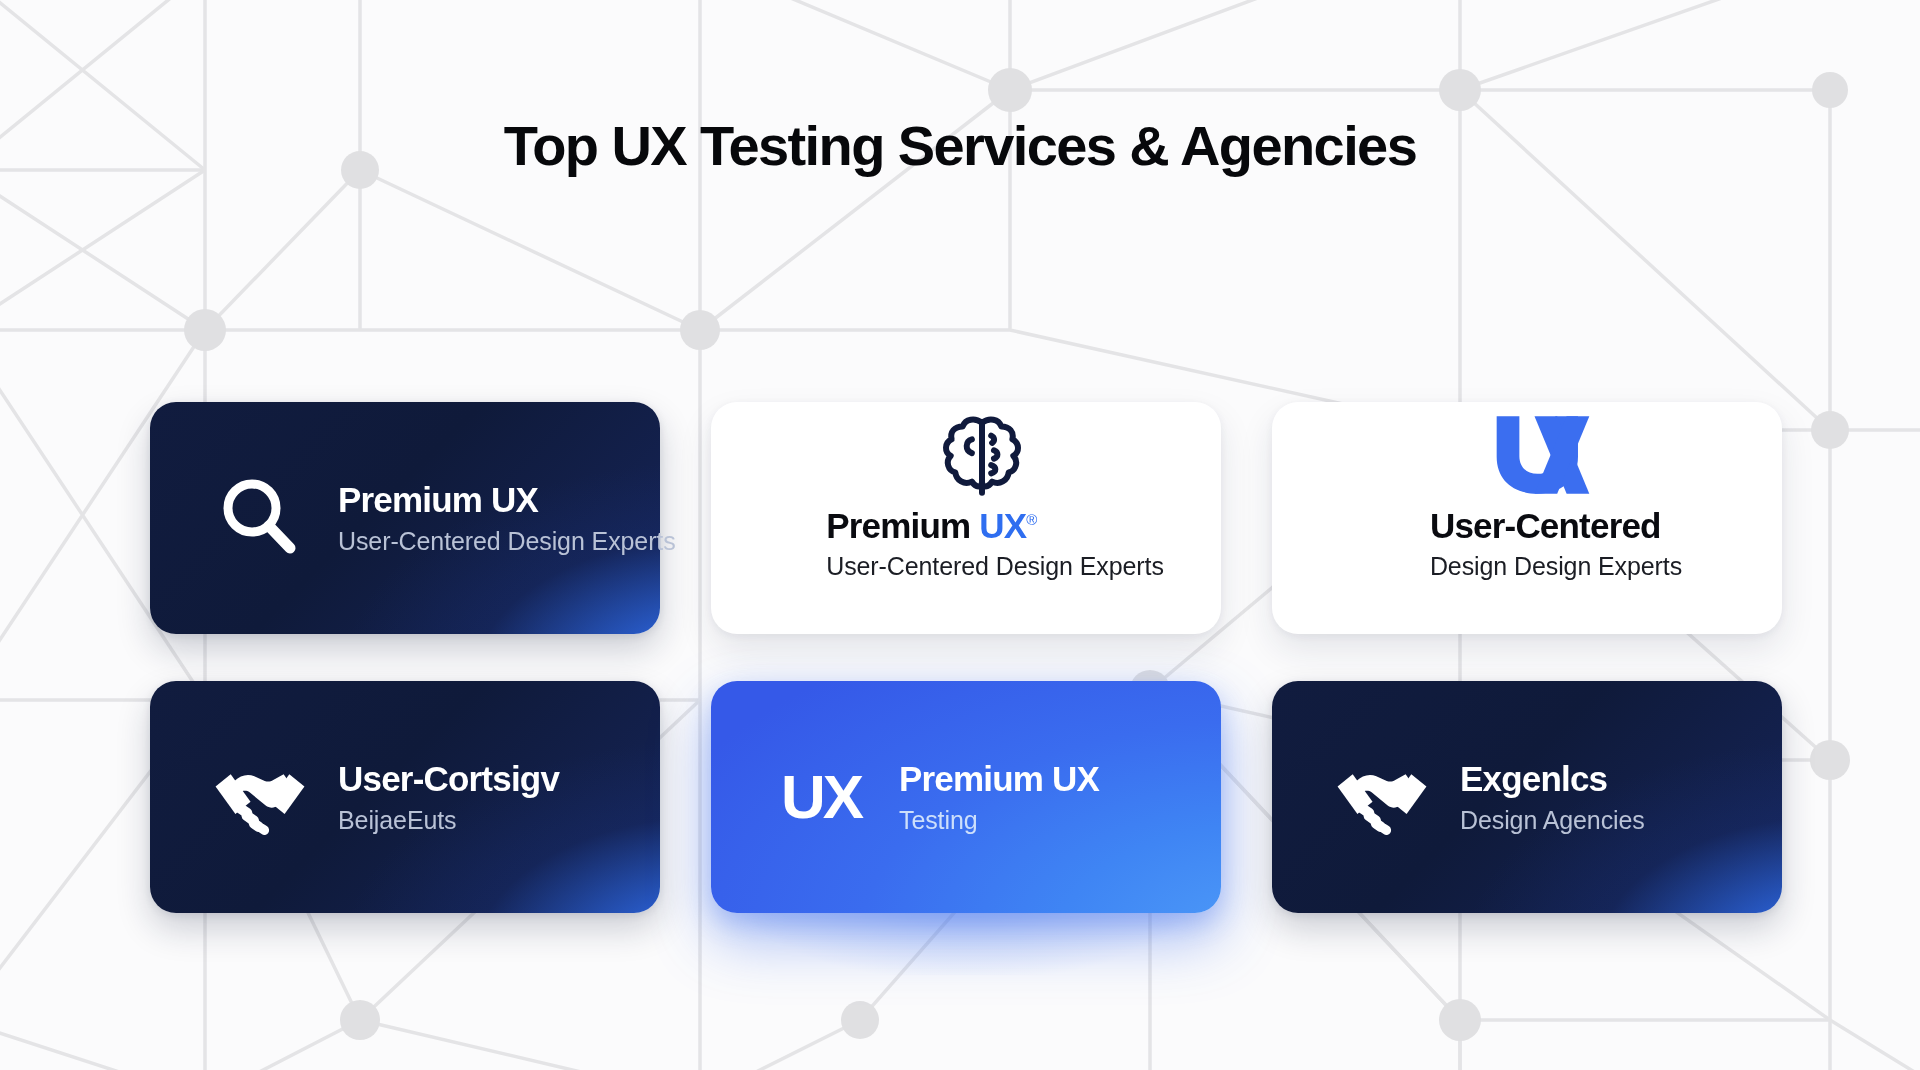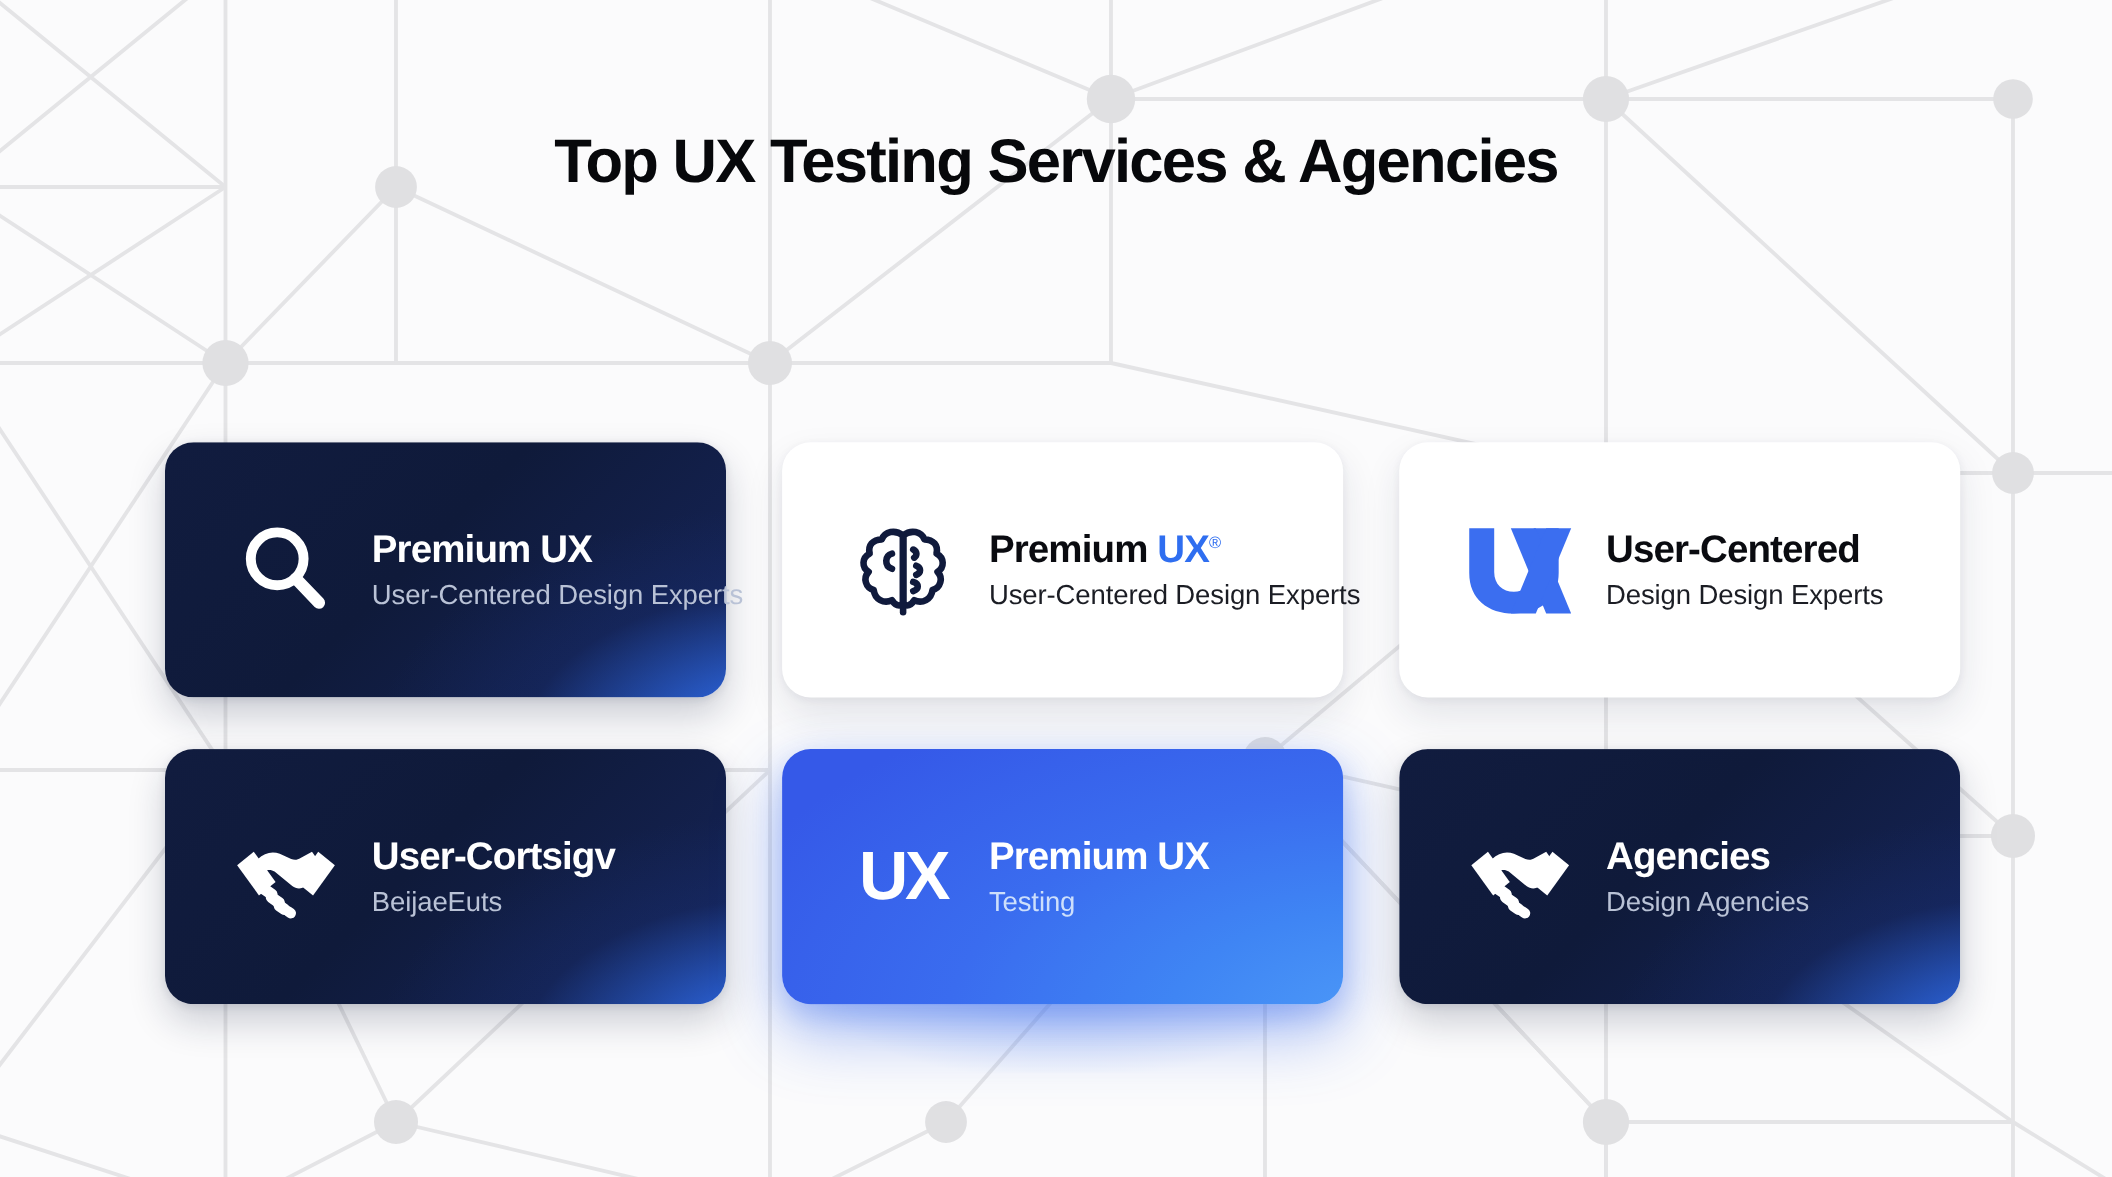--- a/index.html
+++ b/index.html
@@ -66,20 +66,21 @@
   .card.dark {
     background:
       radial-gradient(120% 150% at 112% 118%, #2f6ef0 0%, rgba(47,110,240,0.75) 16%, rgba(26,52,128,0.25) 40%, rgba(16,26,60,0) 62%),
       linear-gradient(135deg, #111c3f 0%, #0f1a3a 45%, #16255a 100%);
     box-shadow:0 16px 34px rgba(18,28,60,0.20), 0 2px 8px rgba(18,28,60,0.10);
   }
 
   .card.light {
     background:#ffffff;
     box-shadow:0 16px 34px rgba(30,40,70,0.10), 0 2px 8px rgba(30,40,70,0.06);
+    flex-direction:column;
   }
 
   .card.blue {
     background:
       radial-gradient(130% 150% at 110% 110%, #4e9cf8 0%, #3f85f4 32%, #3a6cef 62%, #3559e8 100%);
     box-shadow:0 26px 60px rgba(55,105,235,0.42), 0 10px 26px rgba(55,105,235,0.26);
   }
   .card.blue::after {
     content:"";
     position:absolute;
@@ -279,19 +280,19 @@
             <path d="M102 44 L86 31 L65 60 L81 73 Z"></path>
             <path d="M28 38 C34 32 42 30 49 33 L60 38 C63 39 66 39 69 37 L80 31 L92 48 L74 64 C70 67 65 67 61 64 L44 50 C41 48 37 48 34 50 Z"></path>
             <rect x="28" y="64" width="20" height="11" rx="5.5" transform="rotate(35 38 69)"></rect>
             <rect x="35" y="72" width="20" height="11" rx="5.5" transform="rotate(35 45 77)"></rect>
             <rect x="43" y="79" width="17" height="11" rx="5.5" transform="rotate(35 51 84)"></rect>
             <rect x="52" y="84" width="13" height="10" rx="5" transform="rotate(35 58 89)"></rect>
           </g>
         </svg>
       </div>
       <div class="card-text">
-        <div class="card-title">Agencies</div>
+        <div class="card-title">Exgenlcs</div>
         <div class="card-sub">Design Agencies</div>
       </div>
     </div>
 
   </div>
 </div>
 
 </body></html>

